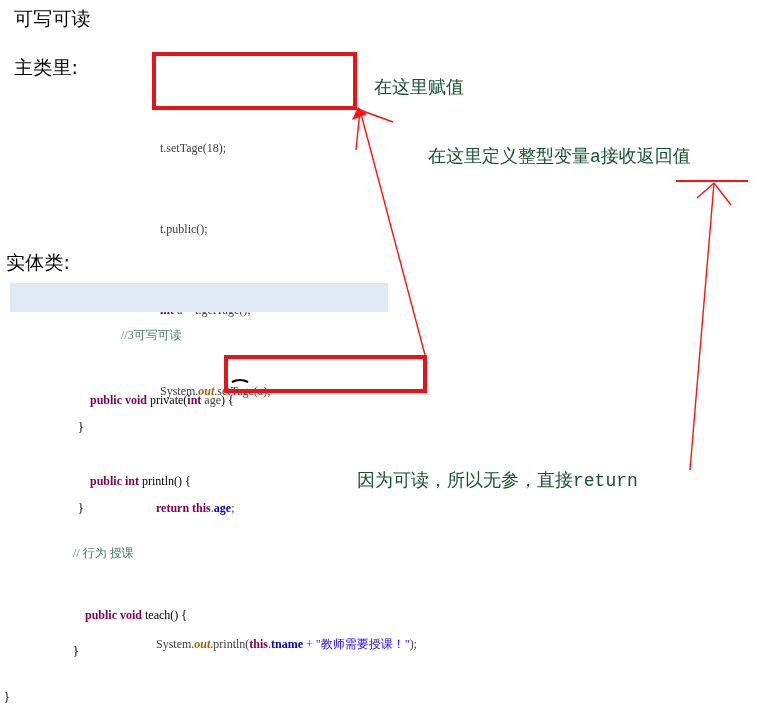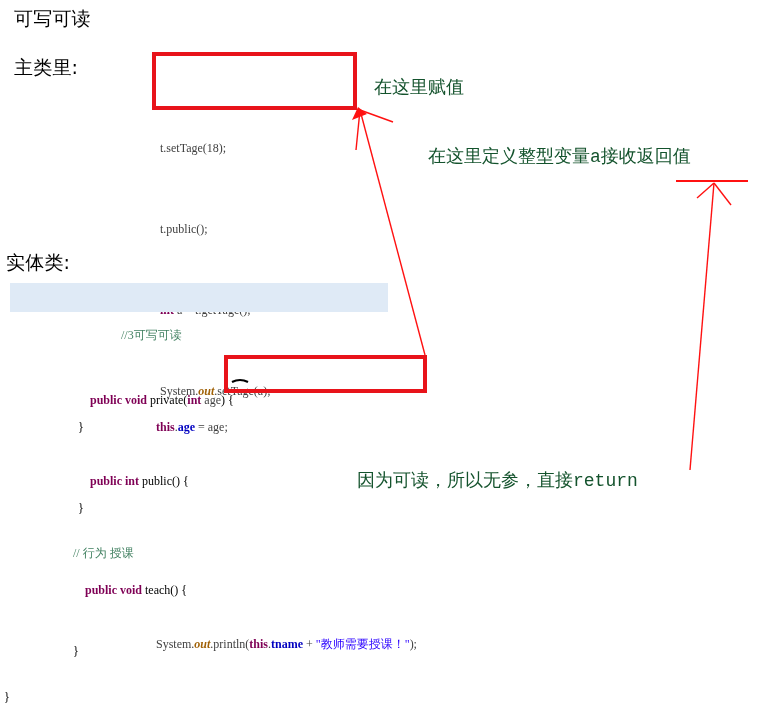--- a/index.html
+++ b/index.html
@@ -99,36 +99,36 @@
 
   <div class="hl-band" style="left:10px; top:283px; width:378px; height:29px;"></div>
 
 
   <div class="abs code cmt" style="left:78px; top:322px;margin-left:43px;">//3可写可读</div>
 
   <div class="abs code" style="left:78px; top:360px;">
     <span class="kw">public void</span><span class="gray"> </span><span class="plain">private(</span><span class="kw">int</span><span class="gray"> age</span><span class="plain">)</span><span class="plain"> {</span>
   </div>
 
-  <div class="abs code" style="left:144px; top:387px;">
-    <span class="kw">this</span><span class="gray">.</span><span class="field">age</span><span class="gray"> = age;</span>
-  </div>
 
   <div class="abs code plain" style="left:78px; top:414px;">}</div>
 
   <div class="abs code" style="left:78px; top:441px;">
-    <span class="kw">public int</span><span class="plain"> public() {</span>
+    <span class="kw">public int</span><span class="plain"> println() {</span>
   </div>
 
+  <div class="abs code" style="left:144px; top:468px;">
+    <span class="kw">return</span><span class="kw"> this</span><span class="gray">.</span><span class="field">age</span><span class="gray">;</span>
+  </div>
 
   <div class="abs code plain" style="left:78px; top:495px;">}</div>
 
   <div class="abs code cmt" style="left:73px; top:540px;">// 行为 授课</div>
 
-  <div class="abs code" style="left:73px; top:550px;">
+  <div class="abs code" style="left:73px; top:575px;">
     <span class="kw">public void</span><span class="plain"> teach() {</span>
   </div>
 
   <div class="abs code" style="left:144px; top:604px;">
     <span class="gray">System</span><span class="gray">.</span><span class="statfld">out</span><span class="gray">.println(</span><span class="kw">this</span><span class="gray">.</span><span class="field">tname</span><span class="gray"> + </span><span class="str">"教师需要授课！"</span><span class="gray">);</span>
   </div>
 
   <div class="abs code plain" style="left:73px; top:638px;">}</div>
 
   <div class="abs code plain" style="left:4px; top:684px;">}</div>

